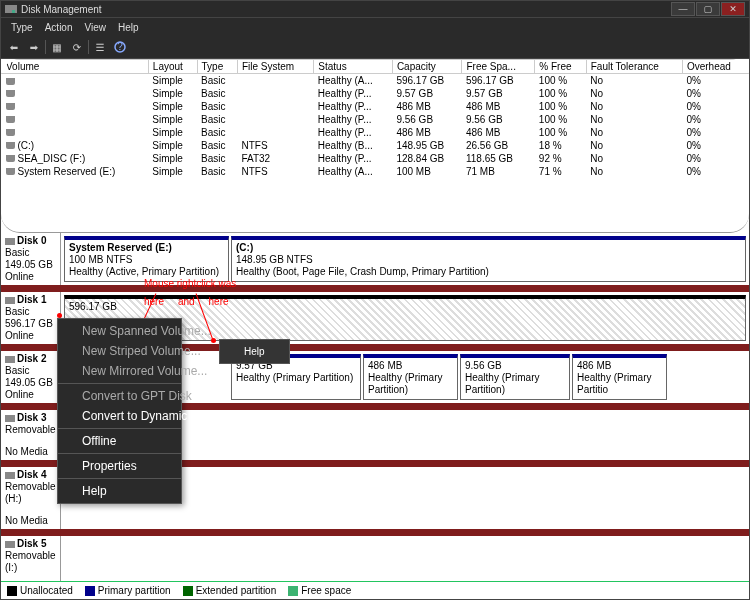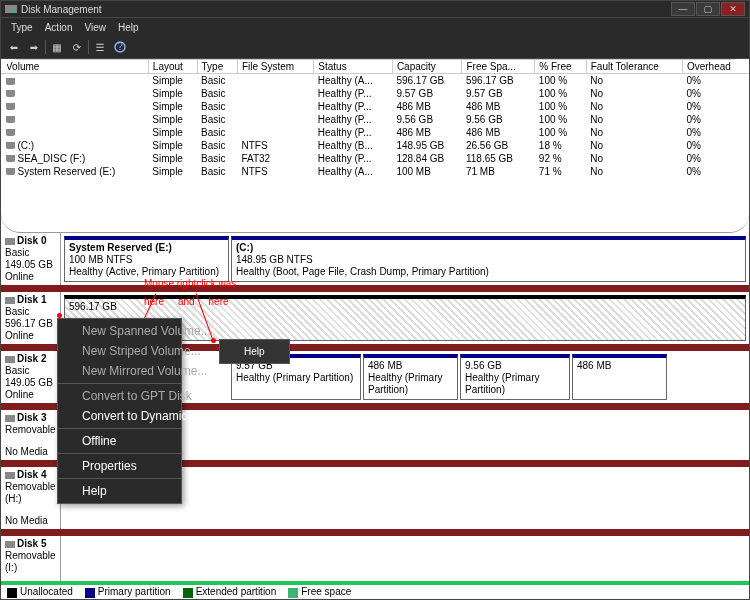--- a/index.html
+++ b/index.html
@@ -25,21 +25,21 @@
 .disk-row { display: flex; border-bottom: 7px solid #7f1d1d; min-height: 50px; }
 .disk-row.tall { min-height: 58px; }
 .disk-label { width: 60px; padding: 2px 4px; border-right: 1px solid #999; font-size: 10px; line-height: 1.2; }
 .disk-label .dname { font-weight: bold; }
 .disk-label .dicon { display: inline-block; width: 10px; height: 7px; background: #888; margin-right: 2px; vertical-align: middle; }
 .disk-parts { flex: 1; display: flex; padding: 3px; gap: 2px; }
 .part { border: 1px solid #666; border-top: 4px solid #00008B; padding: 2px 4px; font-size: 10px; line-height: 1.2; }
 .part .pname { font-weight: bold; }
 .part.unalloc { border-top: 4px solid #000; background: repeating-linear-gradient(45deg, #fff, #fff 3px, #ddd 3px, #ddd 5px); }
 .part.none { border: none; }
-.legend { height: 18px; border-top: 4px solid #22c55e; display: flex; align-items: center; padding: 0 6px; gap: 12px; font-size: 10px; }
+.legend { height: 18px; border-top: 1px solid #22c55e; display: flex; align-items: center; padding: 0 6px; gap: 12px; font-size: 10px; }
 .legend .sw { display: inline-block; width: 10px; height: 10px; margin-right: 3px; vertical-align: middle; }
 .context-menu { position: absolute; background: #2a2a2a; border: 1px solid #555; color: #aaa; padding: 2px 0; z-index: 10; box-shadow: 2px 2px 6px rgba(0,0,0,.4); }
 .context-menu .item { padding: 3px 20px 3px 24px; font-size: 12px; white-space: nowrap; }
 .context-menu .item.enabled { color: #fff; }
 .context-menu .item.sep { height: 1px; background: #555; margin: 2px 0; padding: 0; }
 .submenu { position: absolute; background: #343434; border: 1px solid #555; color: #fff; padding: 6px 24px; font-size: 10px; z-index: 11; }
 .annotation { position: absolute; color: #f00; font-size: 10px; z-index: 5; text-align: center; }
 .redline { position: absolute; background: #f00; height: 1px; z-index: 5; transform-origin: left center; }
 .reddot { position: absolute; width: 5px; height: 5px; background: #f00; border-radius: 50%; z-index: 6; }
 </style>
@@ -259,20 +259,21 @@
             <div>Healthy (Primary Partition)</div>
           </div>
           <div class="part" style="width: 110px;">
             <div></div>
             <div>9.56 GB</div>
             <div>Healthy (Primary Partition)</div>
           </div>
           <div class="part" style="width: 95px;">
             <div></div>
             <div>486 MB</div>
+            <div>Healthy (Primary Partitio</div>
           </div>
         </div>
     </div>
 
     <div class="disk-row">
       <div class="disk-label">
         <div><span class="dicon"></span><span class="dname">Disk 3</span></div>
         <div>Removable</div>
         <div style="height:10px"></div>
         <div>No Media</div>

